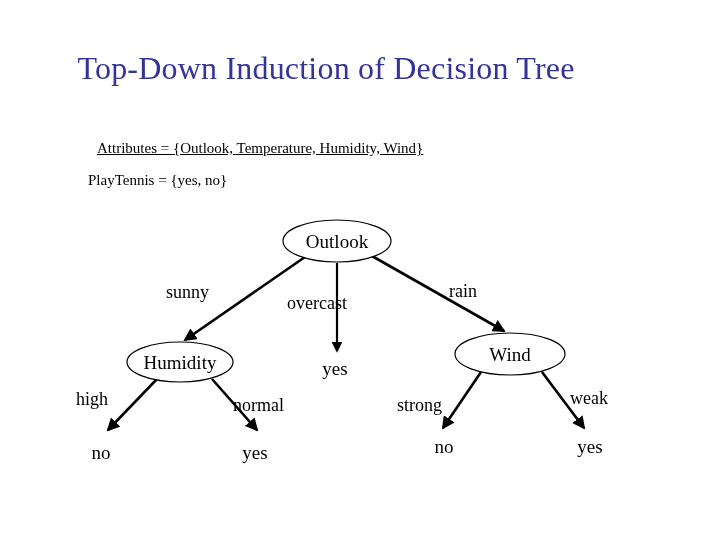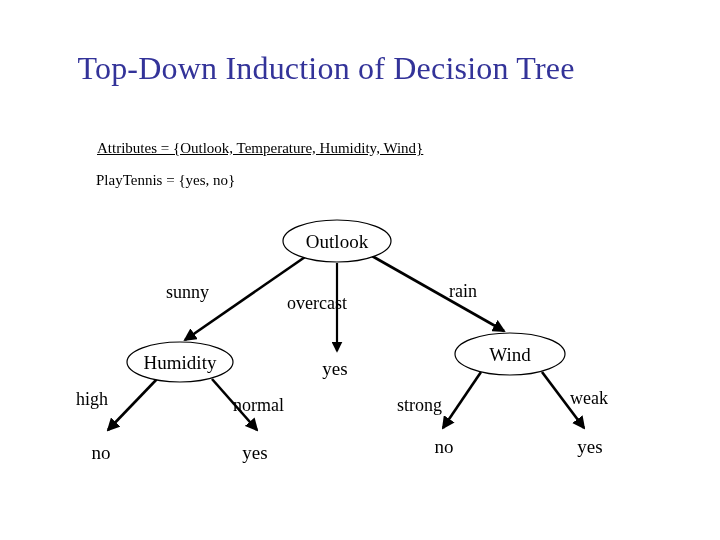--- a/index.html
+++ b/index.html
@@ -29,21 +29,21 @@
     letter-spacing: 0.2px;
   }
   .body-line {
     position: absolute;
     font-family: "Liberation Serif", "DejaVu Serif", serif;
     font-size: 15px;
     color: #000000;
     white-space: nowrap;
   }
   #attributes-line { left: 97px; top: 140px; text-decoration: underline; }
-  #playtennis-line { left: 96px; top: 172px; }
+  #playtennis-line { left: 88px; top: 172px; }
 
   #tree-svg {
     position: absolute;
     left: 0;
     top: 0;
     width: 720px;
     height: 540px;
   }
   .node-ellipse {
     fill: #ffffff;

